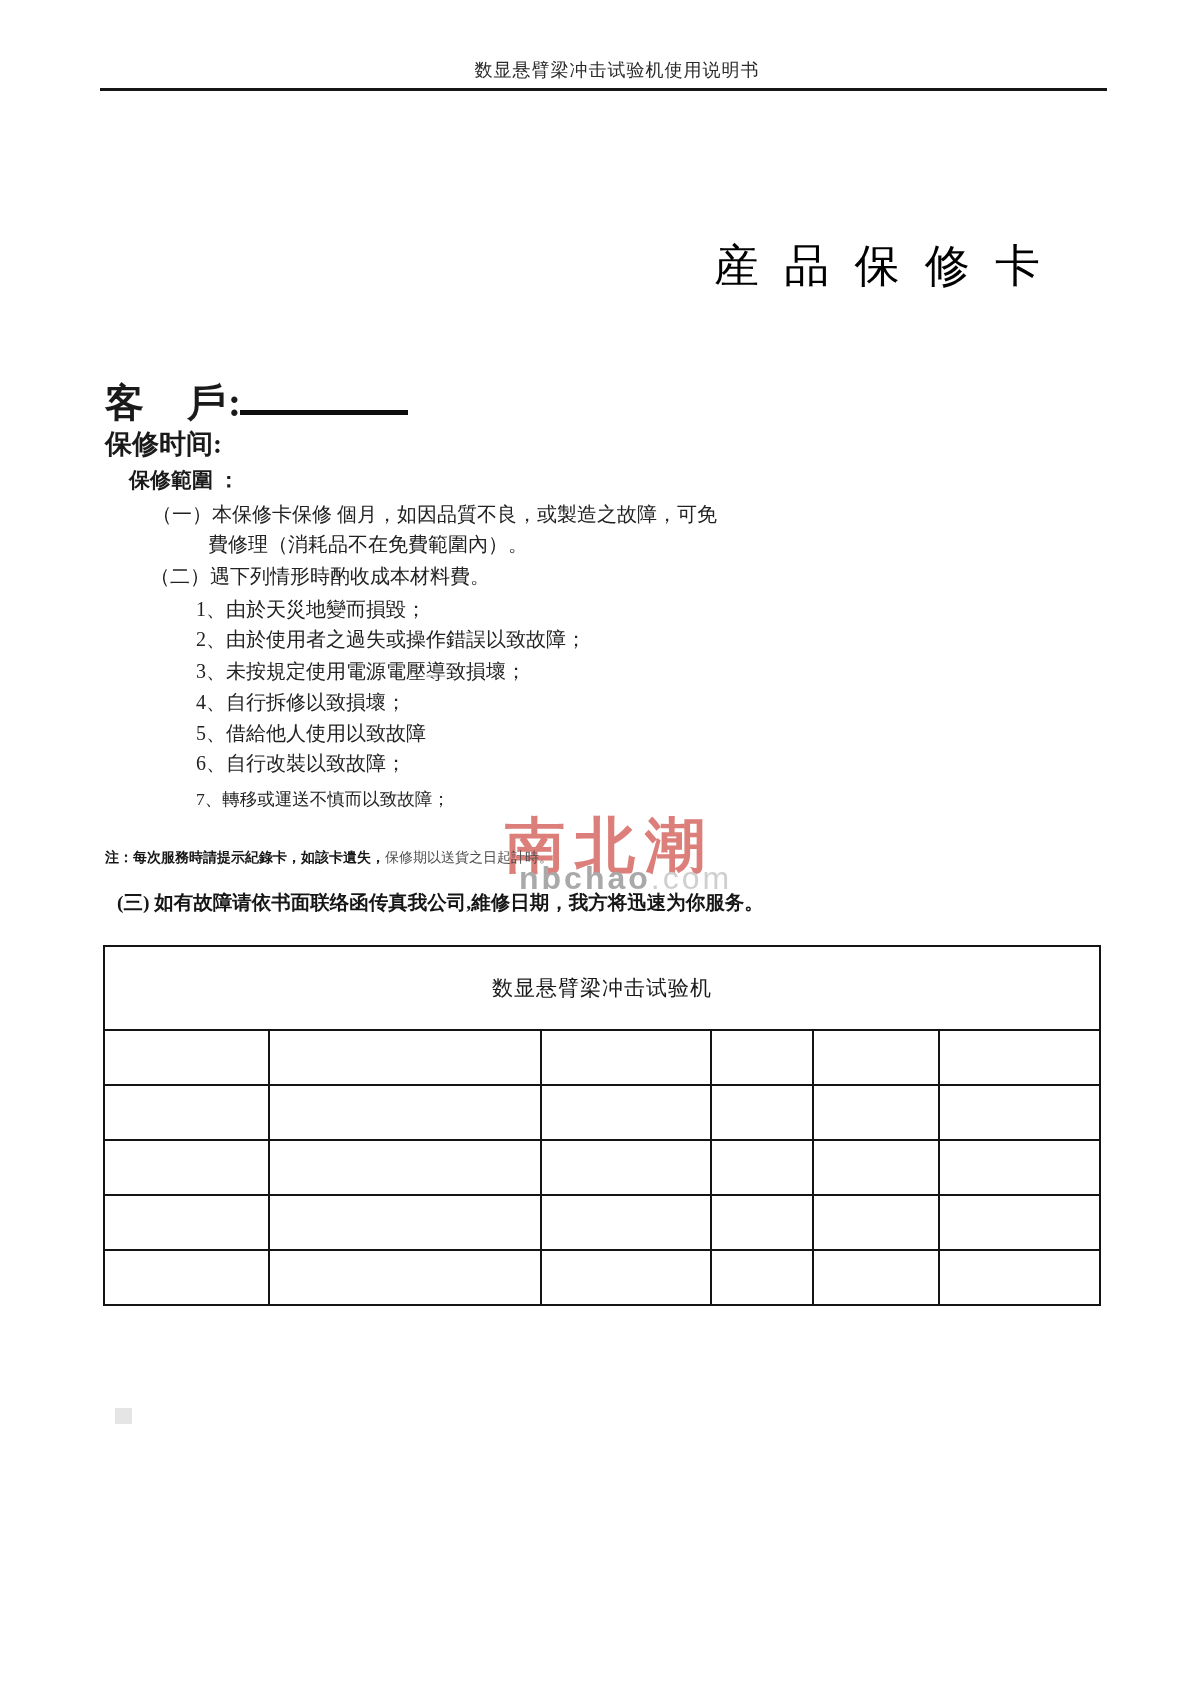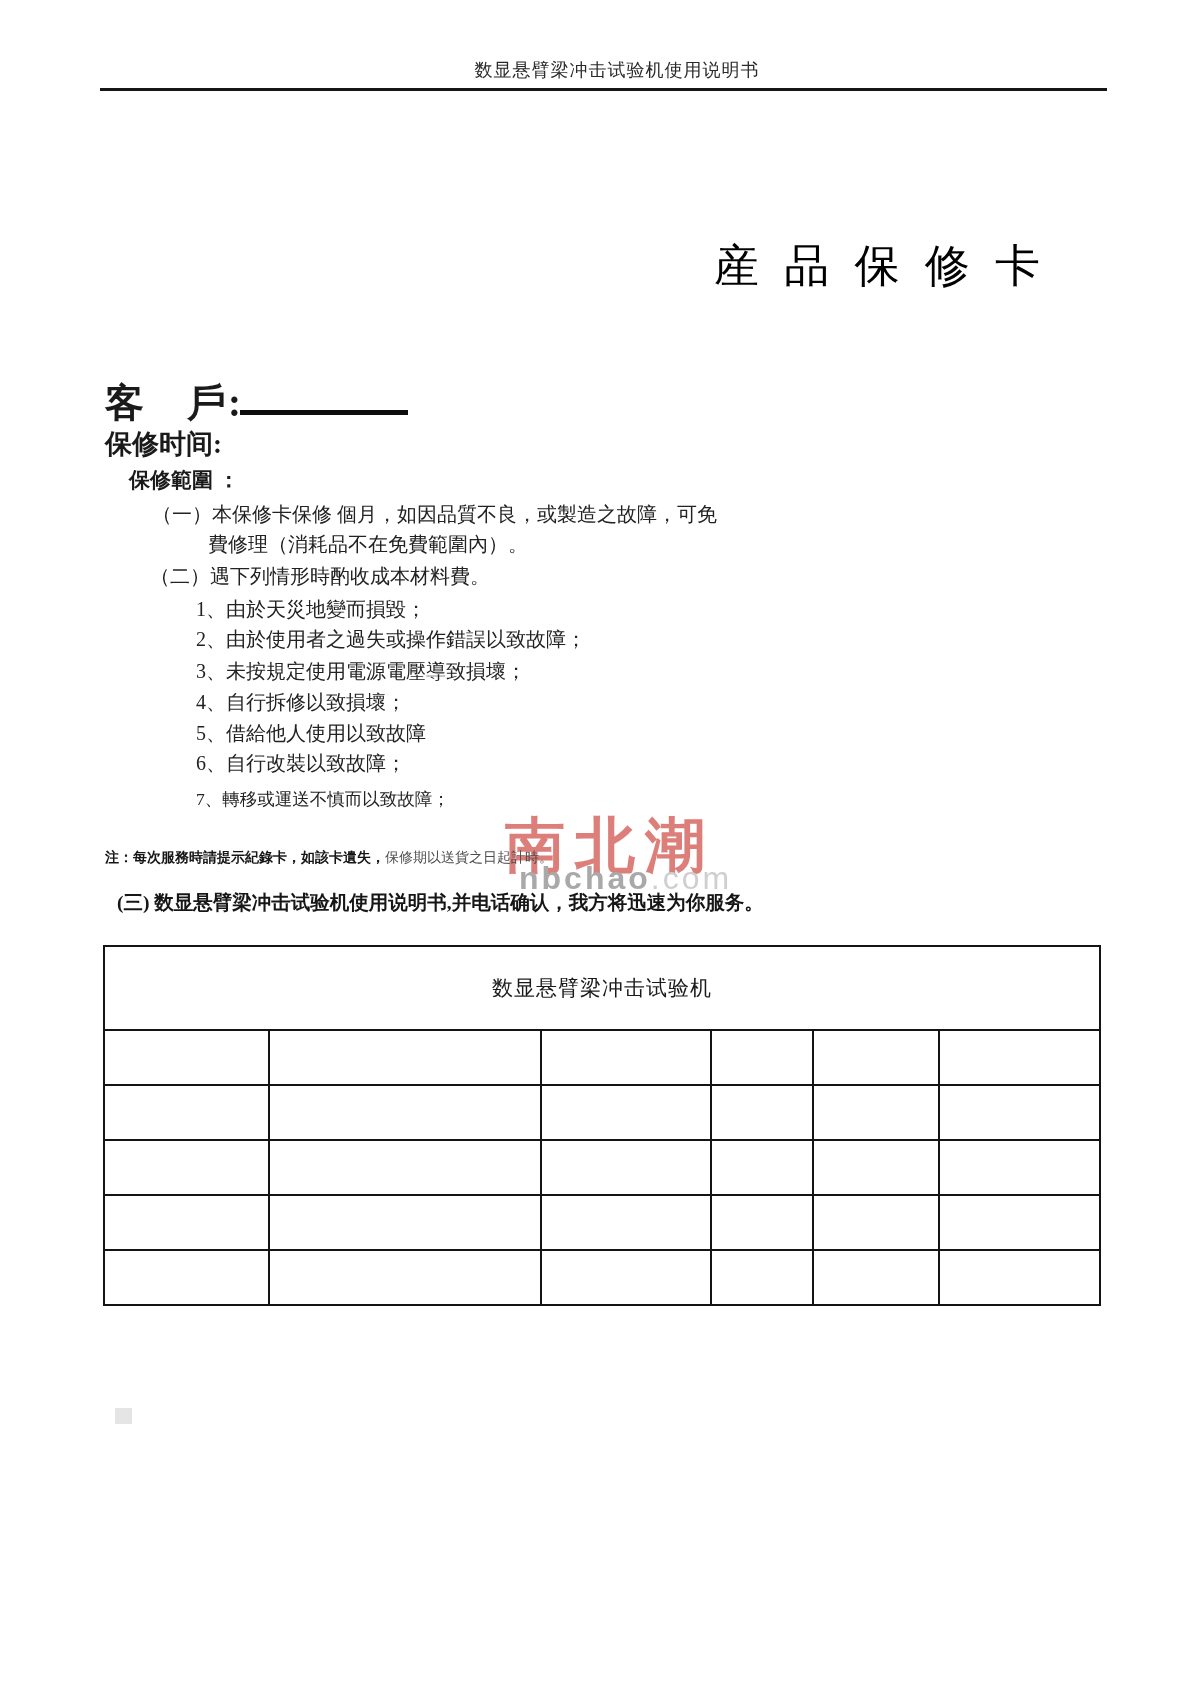--- a/index.html
+++ b/index.html
@@ -122,21 +122,21 @@
 
   <div class="abs list-item" style="top:596px;left:196px;">1、由於天災地變而損毀；</div>
   <div class="abs list-item" style="top:626px;left:196px;">2、由於使用者之過失或操作錯誤以致故障；</div>
   <div class="abs list-item" style="top:658px;left:196px;">3、未按規定使用電源電壓導致損壞；</div>
   <div class="abs list-item" style="top:689px;left:196px;">4、自行拆修以致損壞；</div>
   <div class="abs list-item" style="top:720px;left:196px;">5、借給他人使用以致故障</div>
   <div class="abs list-item" style="top:750px;left:196px;">6、自行改裝以致故障；</div>
   <div class="abs list-item-small" style="top:787px;left:196px;">7、轉移或運送不慎而以致故障；</div>
 
   <div class="abs note-line"><span class="note-bold">注：每次服務時請提示紀錄卡，如該卡遺失，</span><span class="note-rest">保修期以送貨之日起計時。</span></div>
-  <div class="abs clause3">(三) 数显悬臂梁冲击试验机使用说明书,并电话确认，我方将迅速为你服务。</div>
+  <div class="abs clause3">(三) 如有故障请依书面联络函传真我公司,維修日期，我方将迅速为你服务。</div>
 
   <table class="service-table">
     <colgroup>
       <col style="width:16.6%">
         <col style="width:27.3%">
         <col style="width:17.0%">
       <col style="width:10.3%">
         <col style="width:12.6%">
         <col style="width:16.2%">
     </colgroup>

